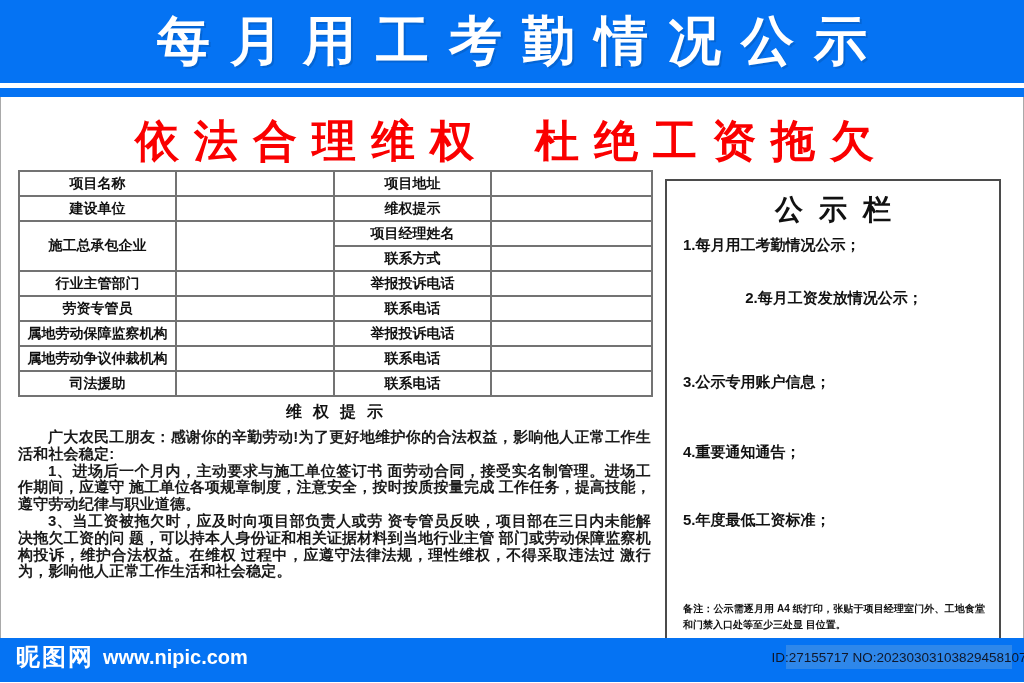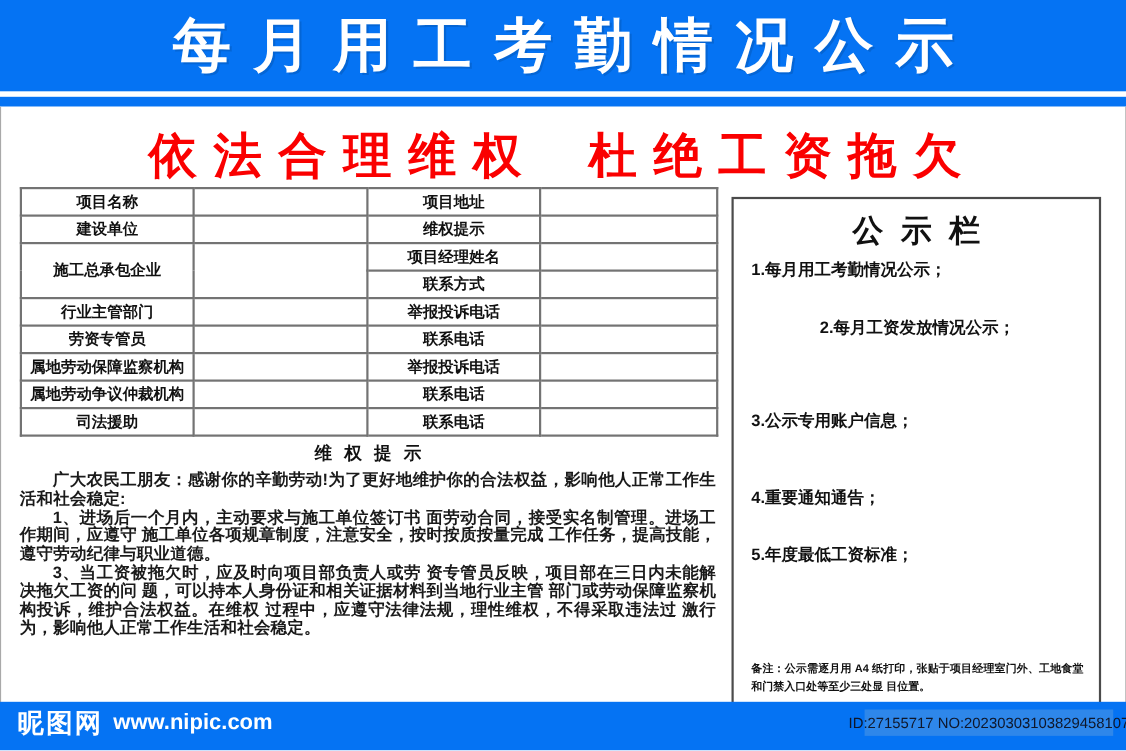--- a/index.html
+++ b/index.html
@@ -53,21 +53,21 @@
     position:absolute; left:665px; top:163px; width:336px; height:472px;
     border:2px solid #4b4b4b; background:#fff; box-sizing:border-box; color:#111;margin-top:16px;
   }
   .notice-title {
     text-align:center; margin-top:10px; font-size:28px; font-weight:bold;
     letter-spacing:16px; text-indent:16px;
   }
   .notice-item {
     position:absolute; left:16px; right:14px; font-size:15px; font-weight:bold; white-space:nowrap;
   }
-  .ni-0 { top:55px; } .ni-1 { top:108px;text-align:center; } .ni-2 { top:192px; } .ni-3 { top:262px; } .ni-4 { top:314px; }
+  .ni-0 { top:55px; } .ni-1 { top:108px;text-align:center; } .ni-2 { top:192px; } .ni-3 { top:262px; } .ni-4 { top:330px; }
   .notice-remark {
     position:absolute; left:16px; right:14px; top:420px;
     font-size:10px; font-weight:bold; line-height:1.55; text-align:justify;
   }
   
   .footer-bar { position:absolute; left:0; top:638px; width:1024px; height:44px; background:#0573f3; }
   .site-logo { position:absolute; left:16px; top:0; height:38px; display:flex; align-items:center; gap:9px; color:#fff; }
   .site-name { font-size:24px; font-weight:bold; letter-spacing:2px; }
   .site-url  { font-size:20px; font-weight:bold; }
   .id-badge {

